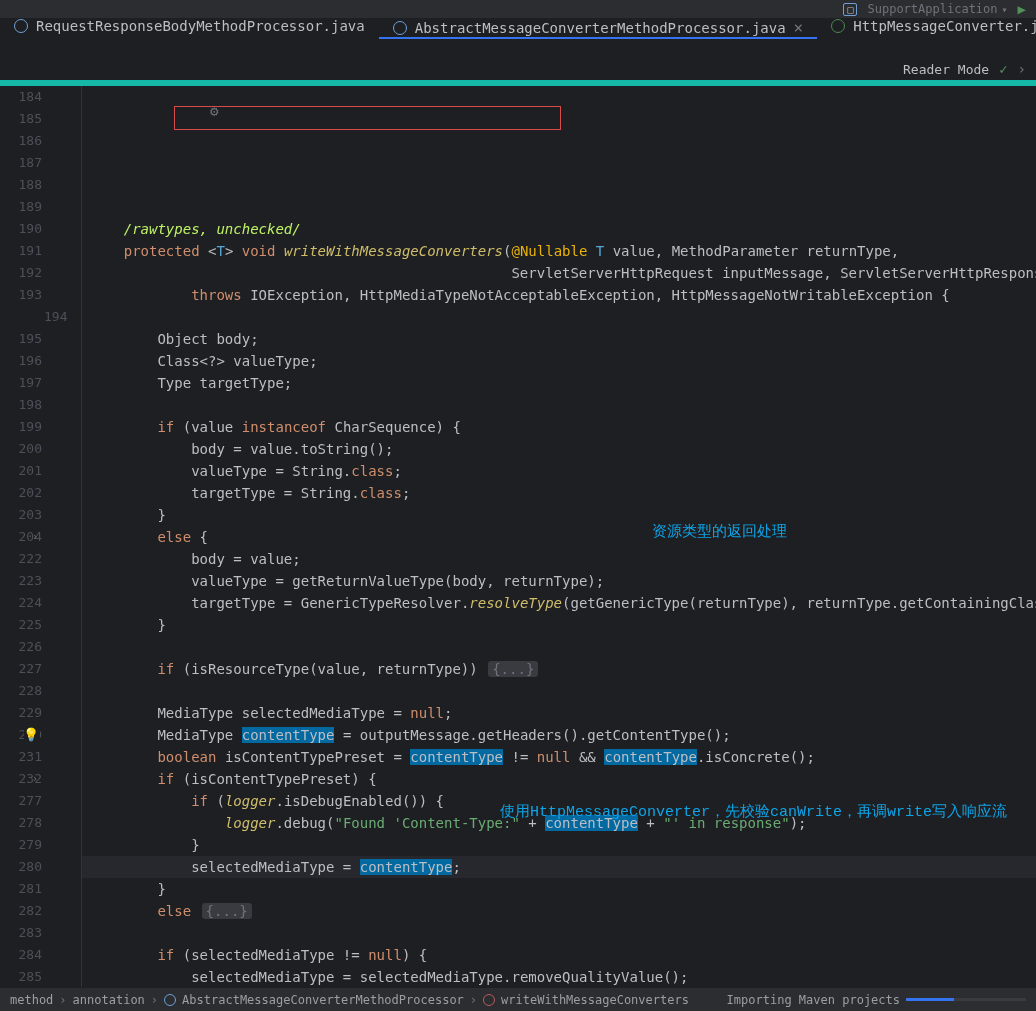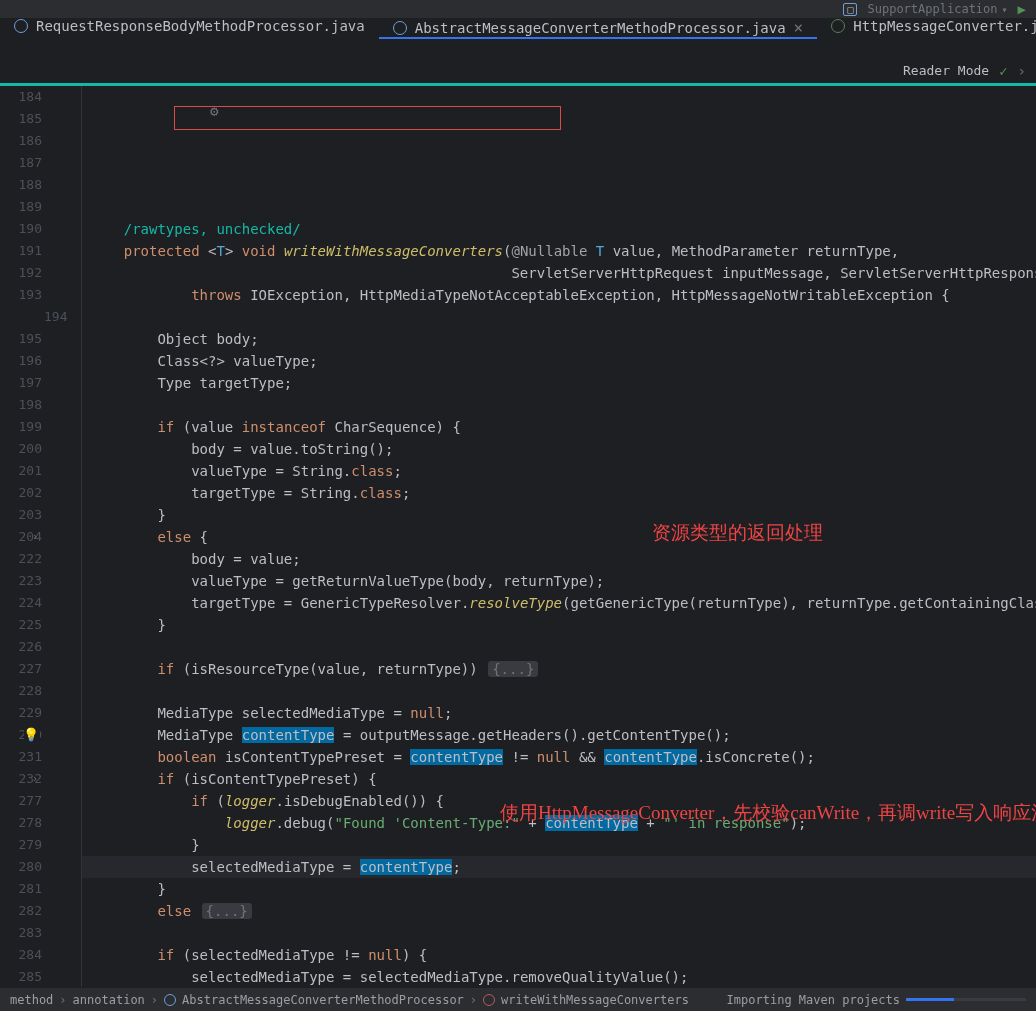--- a/index.html
+++ b/index.html
@@ -7,37 +7,37 @@
 .toolbar { height:18px; background:#2b2d30; display:flex; justify-content:flex-end; align-items:center; padding-right:10px; gap:10px; }
 .toolbar-item { color:#6f737a; font-size:12px; display:flex; align-items:center; gap:4px; }
 .chevron { font-size:10px; color:#6f737a; }
 .tabs { height:40px; background:#1e1f22; display:flex; align-items:flex-start; border-bottom:1px solid #1e1f22; overflow:hidden; }
 .tab { display:flex; align-items:center; padding:0 14px; gap:8px; cursor:pointer; border-bottom:2px solid transparent; white-space:nowrap; }
 .tab.active { border-bottom-color:#3574f0; }
 .tab-icon { width:14px; height:14px; border:1.5px solid #6f9fd6; border-radius:50%; position:relative; flex-shrink:0; }
 .tab-icon.interface { border-color:#4a8a4e; }
 .tab-close { color:#6f737a; font-size:16px; }
 .tab-spacer { flex:1; }
-.reader-bar { height:28px; background:#1e1f22; display:flex; justify-content:flex-end; align-items:center; padding-right:10px; gap:10px; border-bottom:3px solid #14b8a6; }
+.reader-bar { height:28px; background:#1e1f22; display:flex; justify-content:flex-end; align-items:center; padding-right:10px; gap:10px; border-bottom:6px solid #14b8a6; }
 .reader-text { color:#bcbec4; font-size:13px; }
 .check-icon { color:#549159; }
 .editor { display:flex; height:calc(100% - 110px); overflow:hidden; }
 .gutter { width:60px; background:#1e1f22; text-align:right; padding-right:18px; color:#4b5059; user-select:none; line-height:22px; font-size:13px; position:relative; }
 .gutter-fold { position:absolute; right:4px; color:#6f737a; font-size:10px; cursor:pointer; }
 .bulb { position:absolute; right:2px; color:#f2c55c; font-size:13px; z-index:1; background:#1e1f22; }
 .margin-stripe { width:22px; background:#1e1f22; border-right:1px solid #313438; }
 .code-area { flex:1; background:#1e1f22; line-height:22px; white-space:pre; overflow:hidden; position:relative; padding-top:0; }
 .code-line { height:22px; padding-left:8px; position:relative; }
 .code-line.hl { background:#26282d; }
 .red-box { position:absolute; border:1px solid #d94a4a; pointer-events:none; z-index:3; }
-.red-ann { position:absolute; color:#ef4444; font-size:19px; font-family:Liberation Serif, serif; pointer-events:none; z-index:3; }
+.red-ann { position:absolute; color:#0ea5e9; font-size:15px; font-family:Liberation Mono, monospace; pointer-events:none; z-index:3; }
 .settings-icon { position:absolute; top:14px; left:128px; color:#6f737a; font-size:14px; z-index:2; }
 
-.k{color:#cf8e6d;} .s{color:#6aab73;} .c{color:#14b8a6;}
-.fn{color:#cfbd6a;font-style:italic;} .fs{color:#cfbd6a;font-style:italic;} .a{color:#a3a3a3;} .p{color:#bcbec4;} .hl-var{background:#0369a1;}
+.k{color:#cf8e6d;} .s{color:#6aab73;} .c{color:#bef264;font-style:italic;}
+.fn{color:#cfbd6a;font-style:italic;} .fs{color:#cfbd6a;font-style:italic;} .a{color:#eab308;} .p{color:#bcbec4;} .hl-var{background:#0369a1;}
 .fold{background:#393b40;color:#6f737a;padding:0 4px;margin:0 2px;border-radius:3px;}
 .m{color:#56a8d7;}
 
 .breadcrumb { height:24px; background:#2b2d30; display:flex; align-items:center; padding:0 10px; font-size:12px; gap:6px; color:#9b9ea3; border-top:1px solid #1e1f22; }
 .bc-sep { color:#6f737a; }
 .bc-icon { width:12px; height:12px; border:1px solid #6f9fd6; border-radius:50%; display:inline-block; }
 .bc-icon.m { border-color:#b85c5c; }
 .bc-import { margin-left:auto; color:#9b9ea3; }
 .bc-prog { width:120px; height:3px; background:#393b40; position:relative; }
 .bc-prog::after { content:''; position:absolute; left:0; top:0; width:40%; height:100%; background:#3574f0; }

